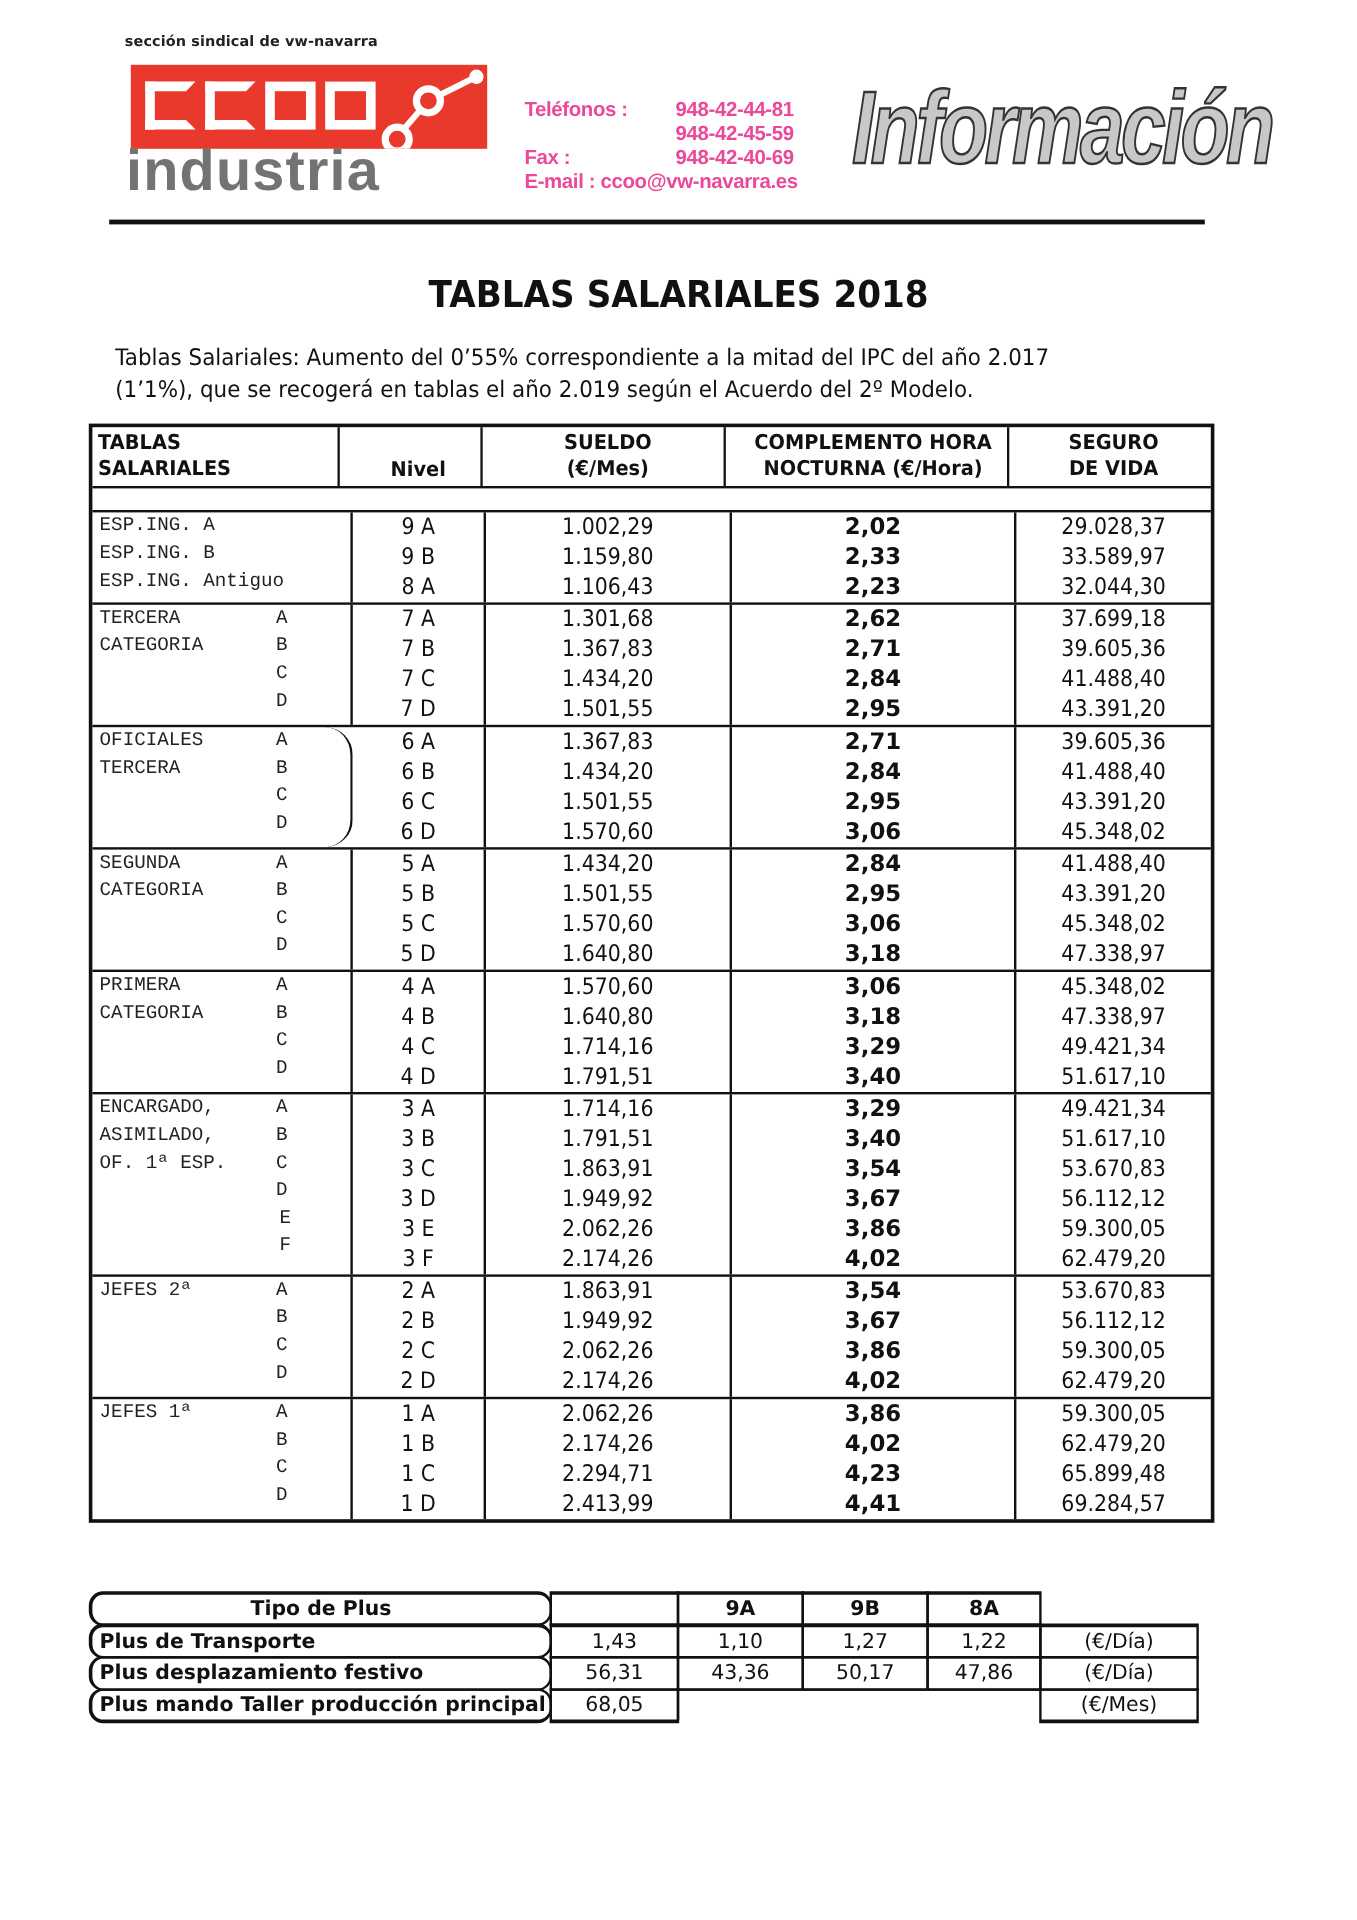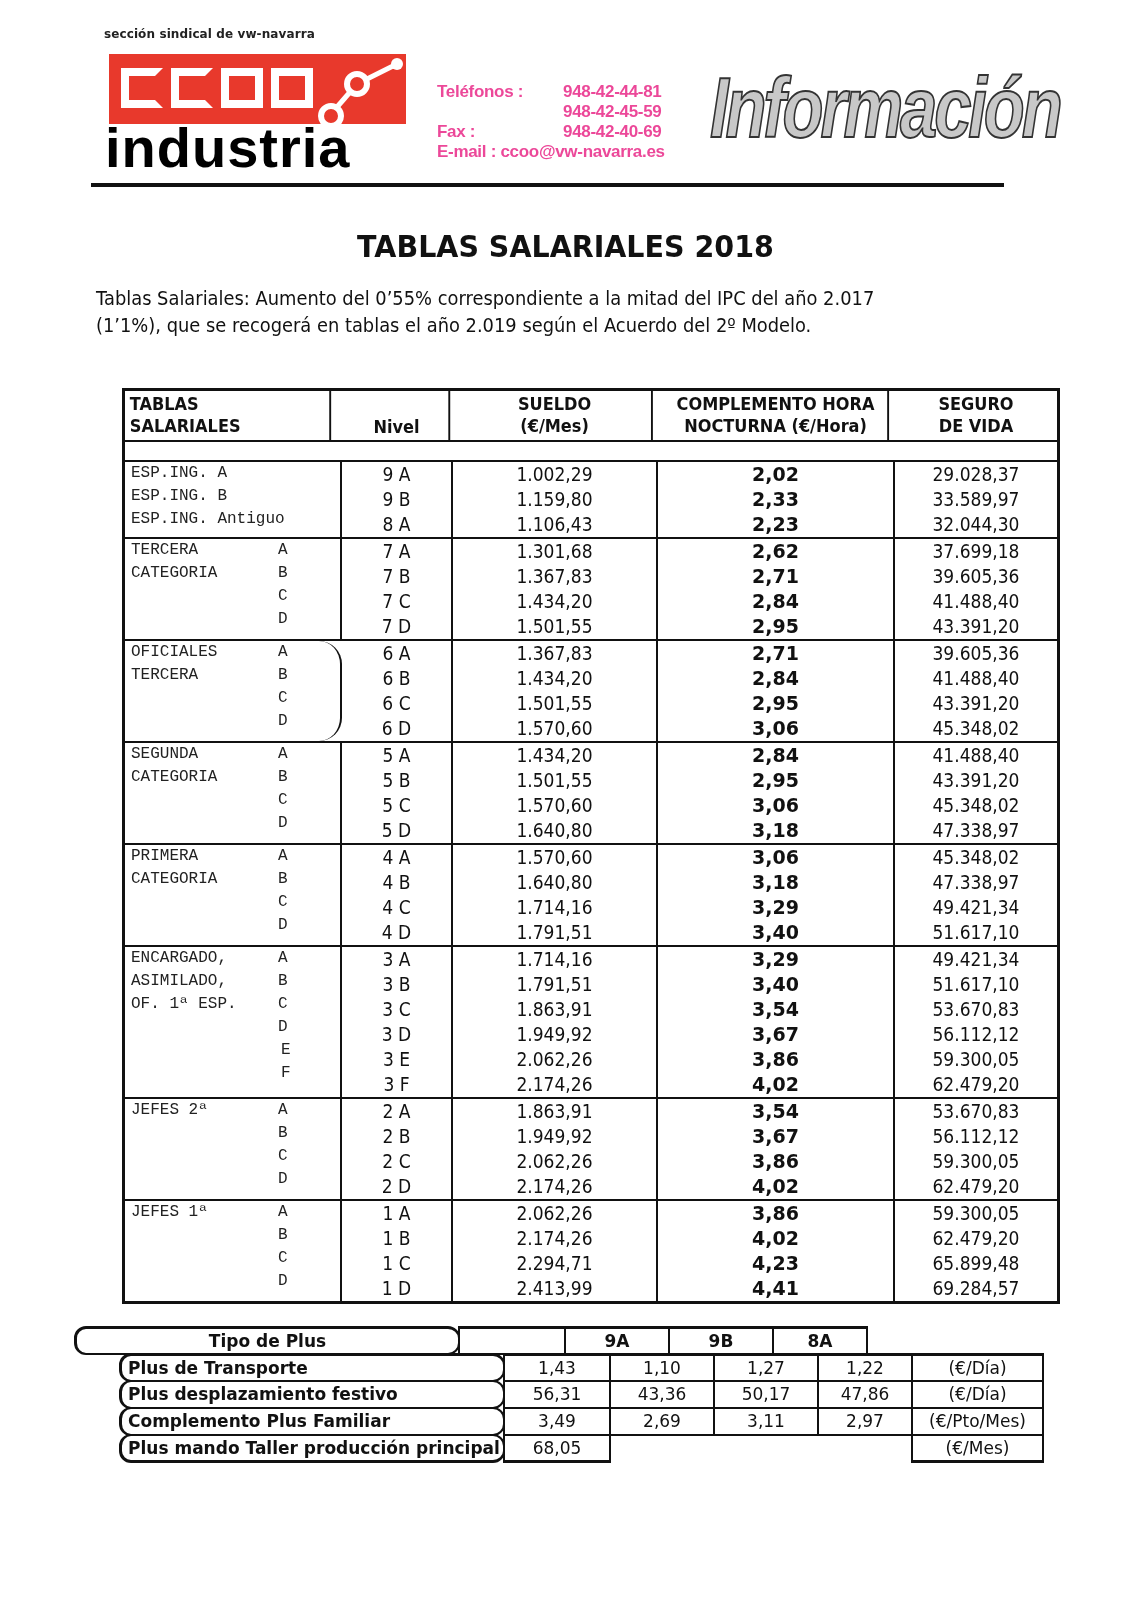--- a/index.html
+++ b/index.html
@@ -5,38 +5,38 @@
   html, body { margin:0; padding:0; background:#ffffff; }
   body { width:1131px; height:1600px; position:relative; overflow:hidden; font-family:"DejaVu Sans", sans-serif; color:#111; }
 
   
   .subtitle-union { position:absolute; left:104px; top:27px; font-family:"DejaVu Sans", sans-serif; font-weight:bold; font-size:12px; color:#222; letter-spacing:0.1px; }
   .logo-box { position:absolute; left:109px; top:54px; width:297px; height:70px; background:#e8392c; }
   .logo-letters { position:absolute; left:12px; top:14px; display:flex; gap:8px; }
   .logo-letter { width:42px; height:40px; border:8px solid #fff; box-sizing:border-box; }
   .logo-letter.c { border-right-color:transparent; }
   .logo-svg { position:absolute; left:200px; top:0; }
-  .logo-industria { position:absolute; left:105px; top:115px; font-family:"Liberation Sans", sans-serif; font-weight:bold; font-size:56px; color:#000000; letter-spacing:1px; }
+  .logo-industria { position:absolute; left:105px; top:115px; font-family:"Liberation Sans", sans-serif; font-weight:bold; font-size:48px; color:#737373; letter-spacing:1px; }
 
   .contact { position:absolute; left:437px; top:82px; font-family:"Liberation Sans", sans-serif; font-weight:bold; font-size:17px; color:#ec4899; line-height:20px; letter-spacing:-0.3px; }
   .contact-row { display:flex; }
   .contact-label { width:126px; }
   .contact-value { }
   .contact-row.email .contact-label { width:auto; }
 
   .info-title { position:absolute; left:710px; top:58px; font-family:"Liberation Sans", sans-serif; font-style:italic; font-weight:bold; font-size:86px; color:#c8c8c8; -webkit-text-stroke:2px #333; letter-spacing:-4px; transform:scaleX(0.78); transform-origin:left top; }
 
   .header-rule { position:absolute; left:91px; top:183px; width:913px; height:4px; background:#111; }
 
   
   .doc-title { position:absolute; left:0; width:1131px; top:228px; text-align:center; font-family:"DejaVu Sans", sans-serif; font-weight:bold; font-size:31px; color:#111; transform:scaleX(0.92); }
   .intro { position:absolute; left:96px; top:285px; width:920px; font-family:"DejaVu Sans", sans-serif; font-size:19px; line-height:27px; color:#111; transform:scaleX(0.94); transform-origin:left top; white-space:nowrap; }
 
   
-  .main-table { position:absolute; left:74px; top:388px; width:938px; border:3px solid #111; box-sizing:border-box;margin-left:48px; }
+  .main-table { position:absolute; left:74px; top:353px; width:938px; border:3px solid #111; box-sizing:border-box; }
   .mt-header { display:flex; height:49px; border-bottom:2px solid #111; }
   .col { box-sizing:border-box; }
   .c1 { width:217px; border-right:2px solid #111; }
   .c2 { width:111px; border-right:2px solid #111; }
   .c3 { width:205px; border-right:2px solid #111; }
   .c4 { width:237px; border-right:2px solid #111; }
   .c5 { flex:1; }
   .hcell { font-family:"DejaVu Sans", sans-serif; font-weight:bold; font-size:17px; line-height:22px; padding-top:2px; transform:scaleX(0.95); }
   .hcell.left { padding-left:5px; transform-origin:left top; }
   .hcell.center { text-align:center; }
@@ -51,21 +51,21 @@
   .row-col { display:flex; flex-direction:column; }
   .cell { height:25px; line-height:25px; text-align:center; font-family:"DejaVu Sans", sans-serif; font-size:19px; color:#111; }
   .cell.sueldo, .cell.seguro, .cell.nivel { transform:scaleX(0.9); }
   .cell.bold { font-weight:bold; }
 
   
   .plus-table { position:absolute; left:74px; top:1328px; }
   .pt-row { display:flex; height:27px; }
   .pc { box-sizing:border-box; border:2px solid #111; margin-left:-2px; margin-top:-2px; height:29px; line-height:25px; font-family:"DejaVu Sans", sans-serif; font-size:17px; text-align:center; color:#111; }
   .pc.first { margin-left:0; }
-  .pc.lbl { font-weight:bold; text-align:left; padding-left:6px;margin-left:45px; }
+  .pc.lbl { font-weight:bold; text-align:left; padding-left:6px; }
   .pc.hd { font-weight:bold; }
   .pw1 { width:386px;border-radius:12px; }
   .pw2 { width:108px; }
   .pw3 { width:106px; }
   .pw4 { width:106px; }
   .pw5 { width:96px; }
   .pw6 { width:133px; }
   .pt-row:first-child .pc { border-top-width:3px; }
   .outer-l { border-left-width:3px; }
 </style>
@@ -458,28 +458,20 @@
       </div>
       <div class="pt-row">
         <div class="pc lbl pw1 first outer-l">Plus desplazamiento festivo</div>
         <div class="pc pw2">56,31</div>
         <div class="pc pw3">43,36</div>
         <div class="pc pw4">50,17</div>
         <div class="pc pw5">47,86</div>
         <div class="pc pw6">(€/Día)</div>
       </div>
       <div class="pt-row">
-        <div class="pc lbl pw1 first outer-l">Complemento Plus Familiar</div>
-        <div class="pc pw2">3,49</div>
-        <div class="pc pw3">2,69</div>
-        <div class="pc pw4">3,11</div>
-        <div class="pc pw5">2,97</div>
-        <div class="pc pw6">(€/Pto/Mes)</div>
-      </div>
-      <div class="pt-row">
         <div class="pc lbl pw1 first outer-l" style="border-bottom-width: 3px;">Plus mando Taller producción principal</div>
         <div class="pc pw2" style="border-bottom-width: 3px;">68,05</div>
         <div class="pc pw3" style="border-right-color: transparent; border-bottom-color: transparent; border-bottom-width: 3px;"></div>
         <div class="pc pw4" style="border-left-color: transparent; border-right-color: transparent; border-bottom-color: transparent; border-bottom-width: 3px;"></div>
         <div class="pc pw5" style="border-left-color: transparent; border-right-color: transparent; border-bottom-color: transparent; border-bottom-width: 3px;"></div>
         <div class="pc pw6" style="border-bottom-width: 3px;">(€/Mes)</div>
       </div>
     </div>
 </div>
 

